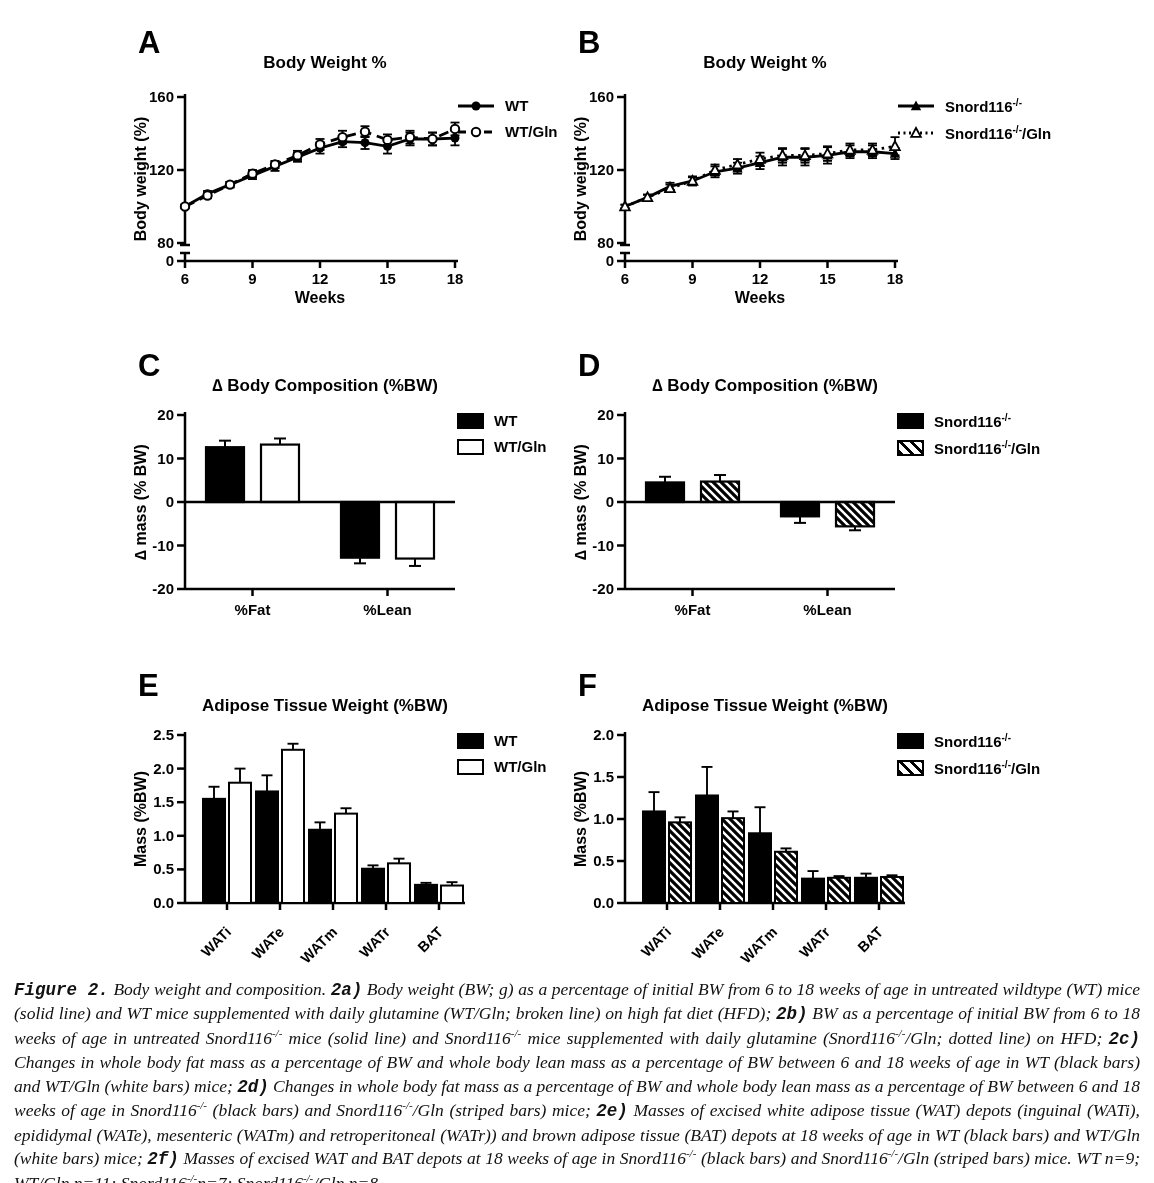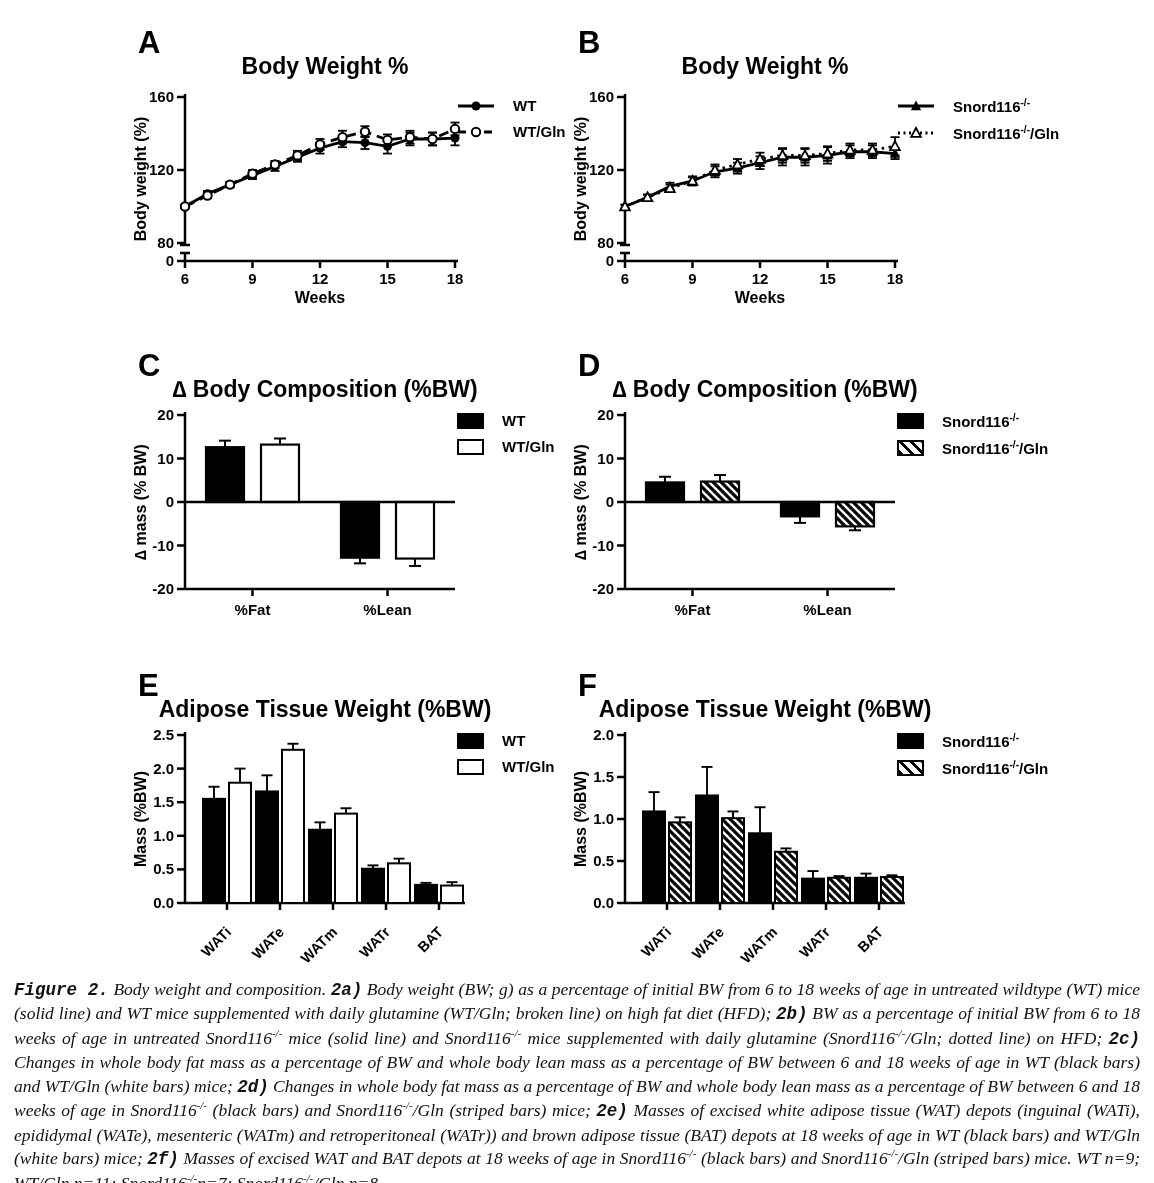--- a/index.html
+++ b/index.html
@@ -4,26 +4,26 @@
 <style>
   html,body{margin:0;padding:0;background:#fff;}
   #page{position:relative;width:1154px;height:1183px;background:#fff;
         font-family:"Liberation Sans",sans-serif;color:#000;overflow:hidden;}
   .panel{position:absolute;width:582px;height:320px;}
   .pA{left:130px;top:25px;}  .pB{left:570px;top:25px;}
   .pC{left:130px;top:348px;} .pD{left:570px;top:348px;}
   .pE{left:130px;top:668px;} .pF{left:570px;top:668px;}
   .panel-letter{position:absolute;left:8px;top:0;font-size:31px;font-weight:bold;}
   .chart-title{position:absolute;left:0;top:28px;width:390px;text-align:center;
-               font-size:23px;font-weight:bold;}
+               font-size:17px;font-weight:bold;}
   svg.chart{position:absolute;left:0;overflow:visible;}
   .svgAB{top:62px;} .svgCD{top:55px;} .svgEF{top:55px;}
   .legend{position:absolute;left:327px;}
   .lgAB{top:72px;} .lgCD{top:64px;} .lgEF{top:64px;}
-  .legend-row{display:flex;align-items:center;gap:18px;margin-bottom:9px;
+  .legend-row{display:flex;align-items:center;gap:10px;margin-bottom:9px;
               font-size:15px;font-weight:bold;white-space:nowrap;}
   .legend-row sup{font-size:10px;}
   .lg-swatch{display:inline-block;width:27px;height:16px;border:2.5px solid #000;
              box-sizing:border-box;flex:0 0 auto;}
   .lg-swatch.black{background:#000;}
   .lg-swatch.white{background:#fff;}
   .lg-swatch.striped{background:repeating-linear-gradient(45deg,#000 0 3px,#fff 3px 8px);}
   .caption{position:absolute;left:14px;top:960px;width:1126px;
            font-family:"Liberation Serif",serif;font-style:italic;font-size:17.5px;
            line-height:1.345;text-align:justify;color:#111;}

